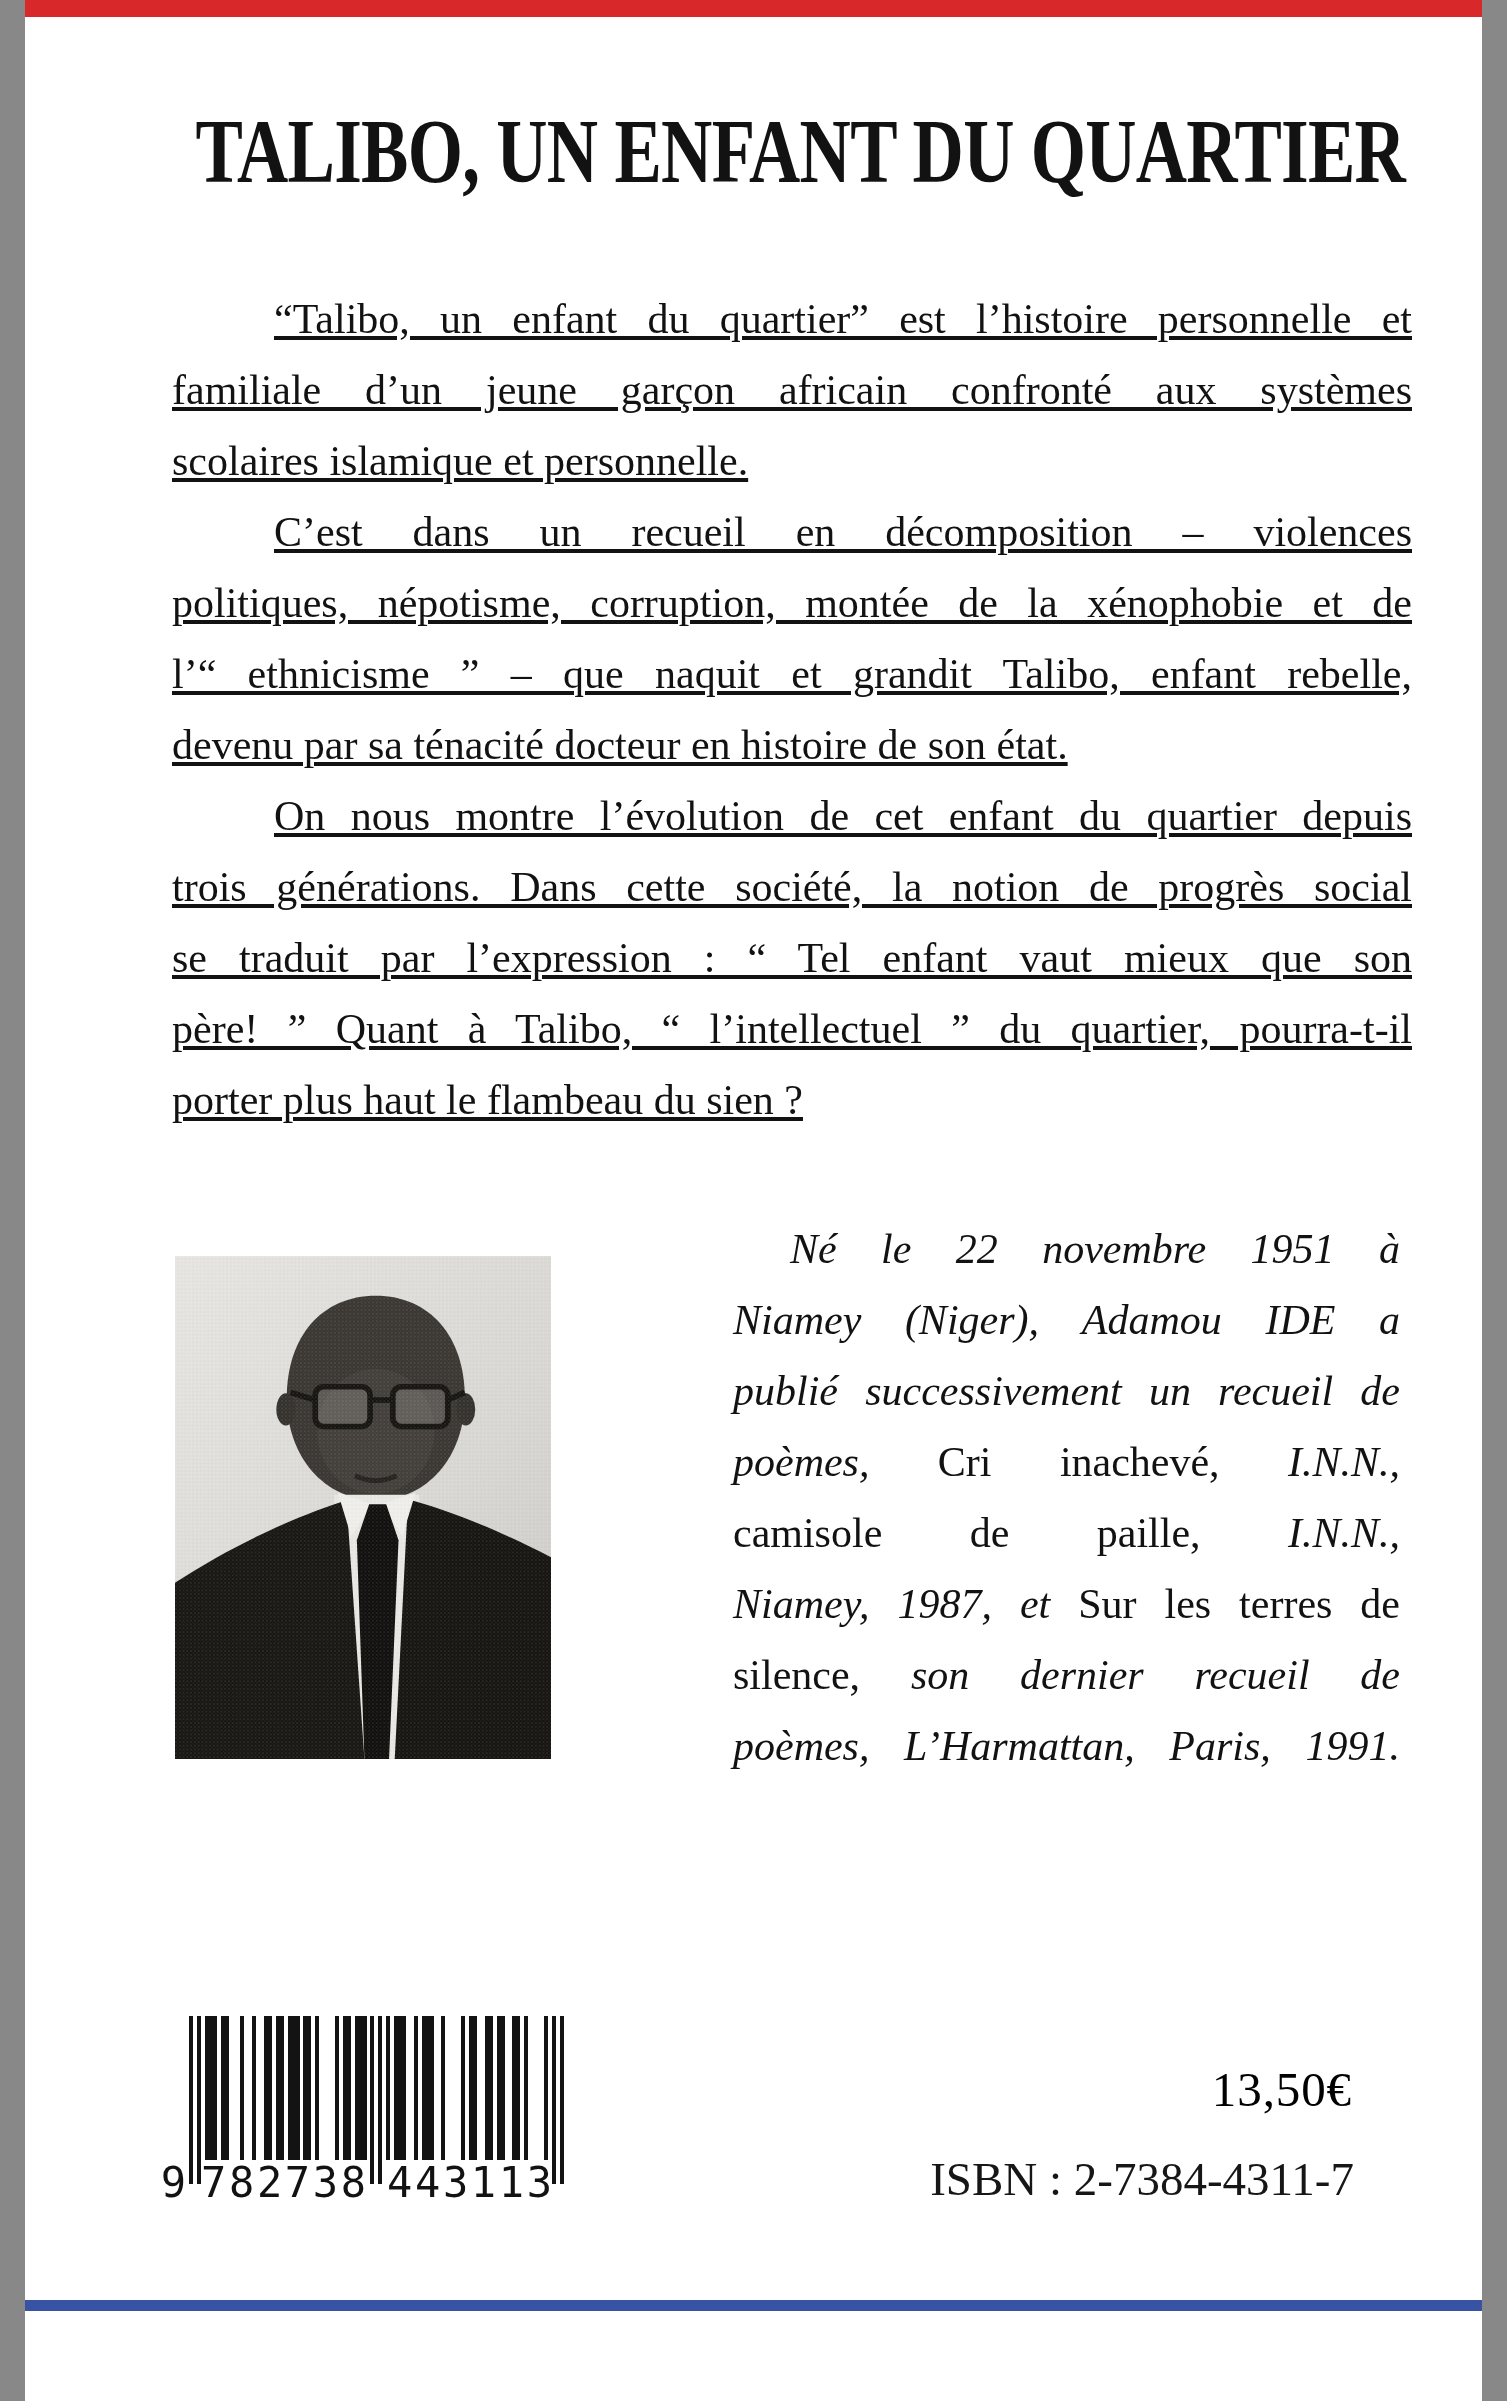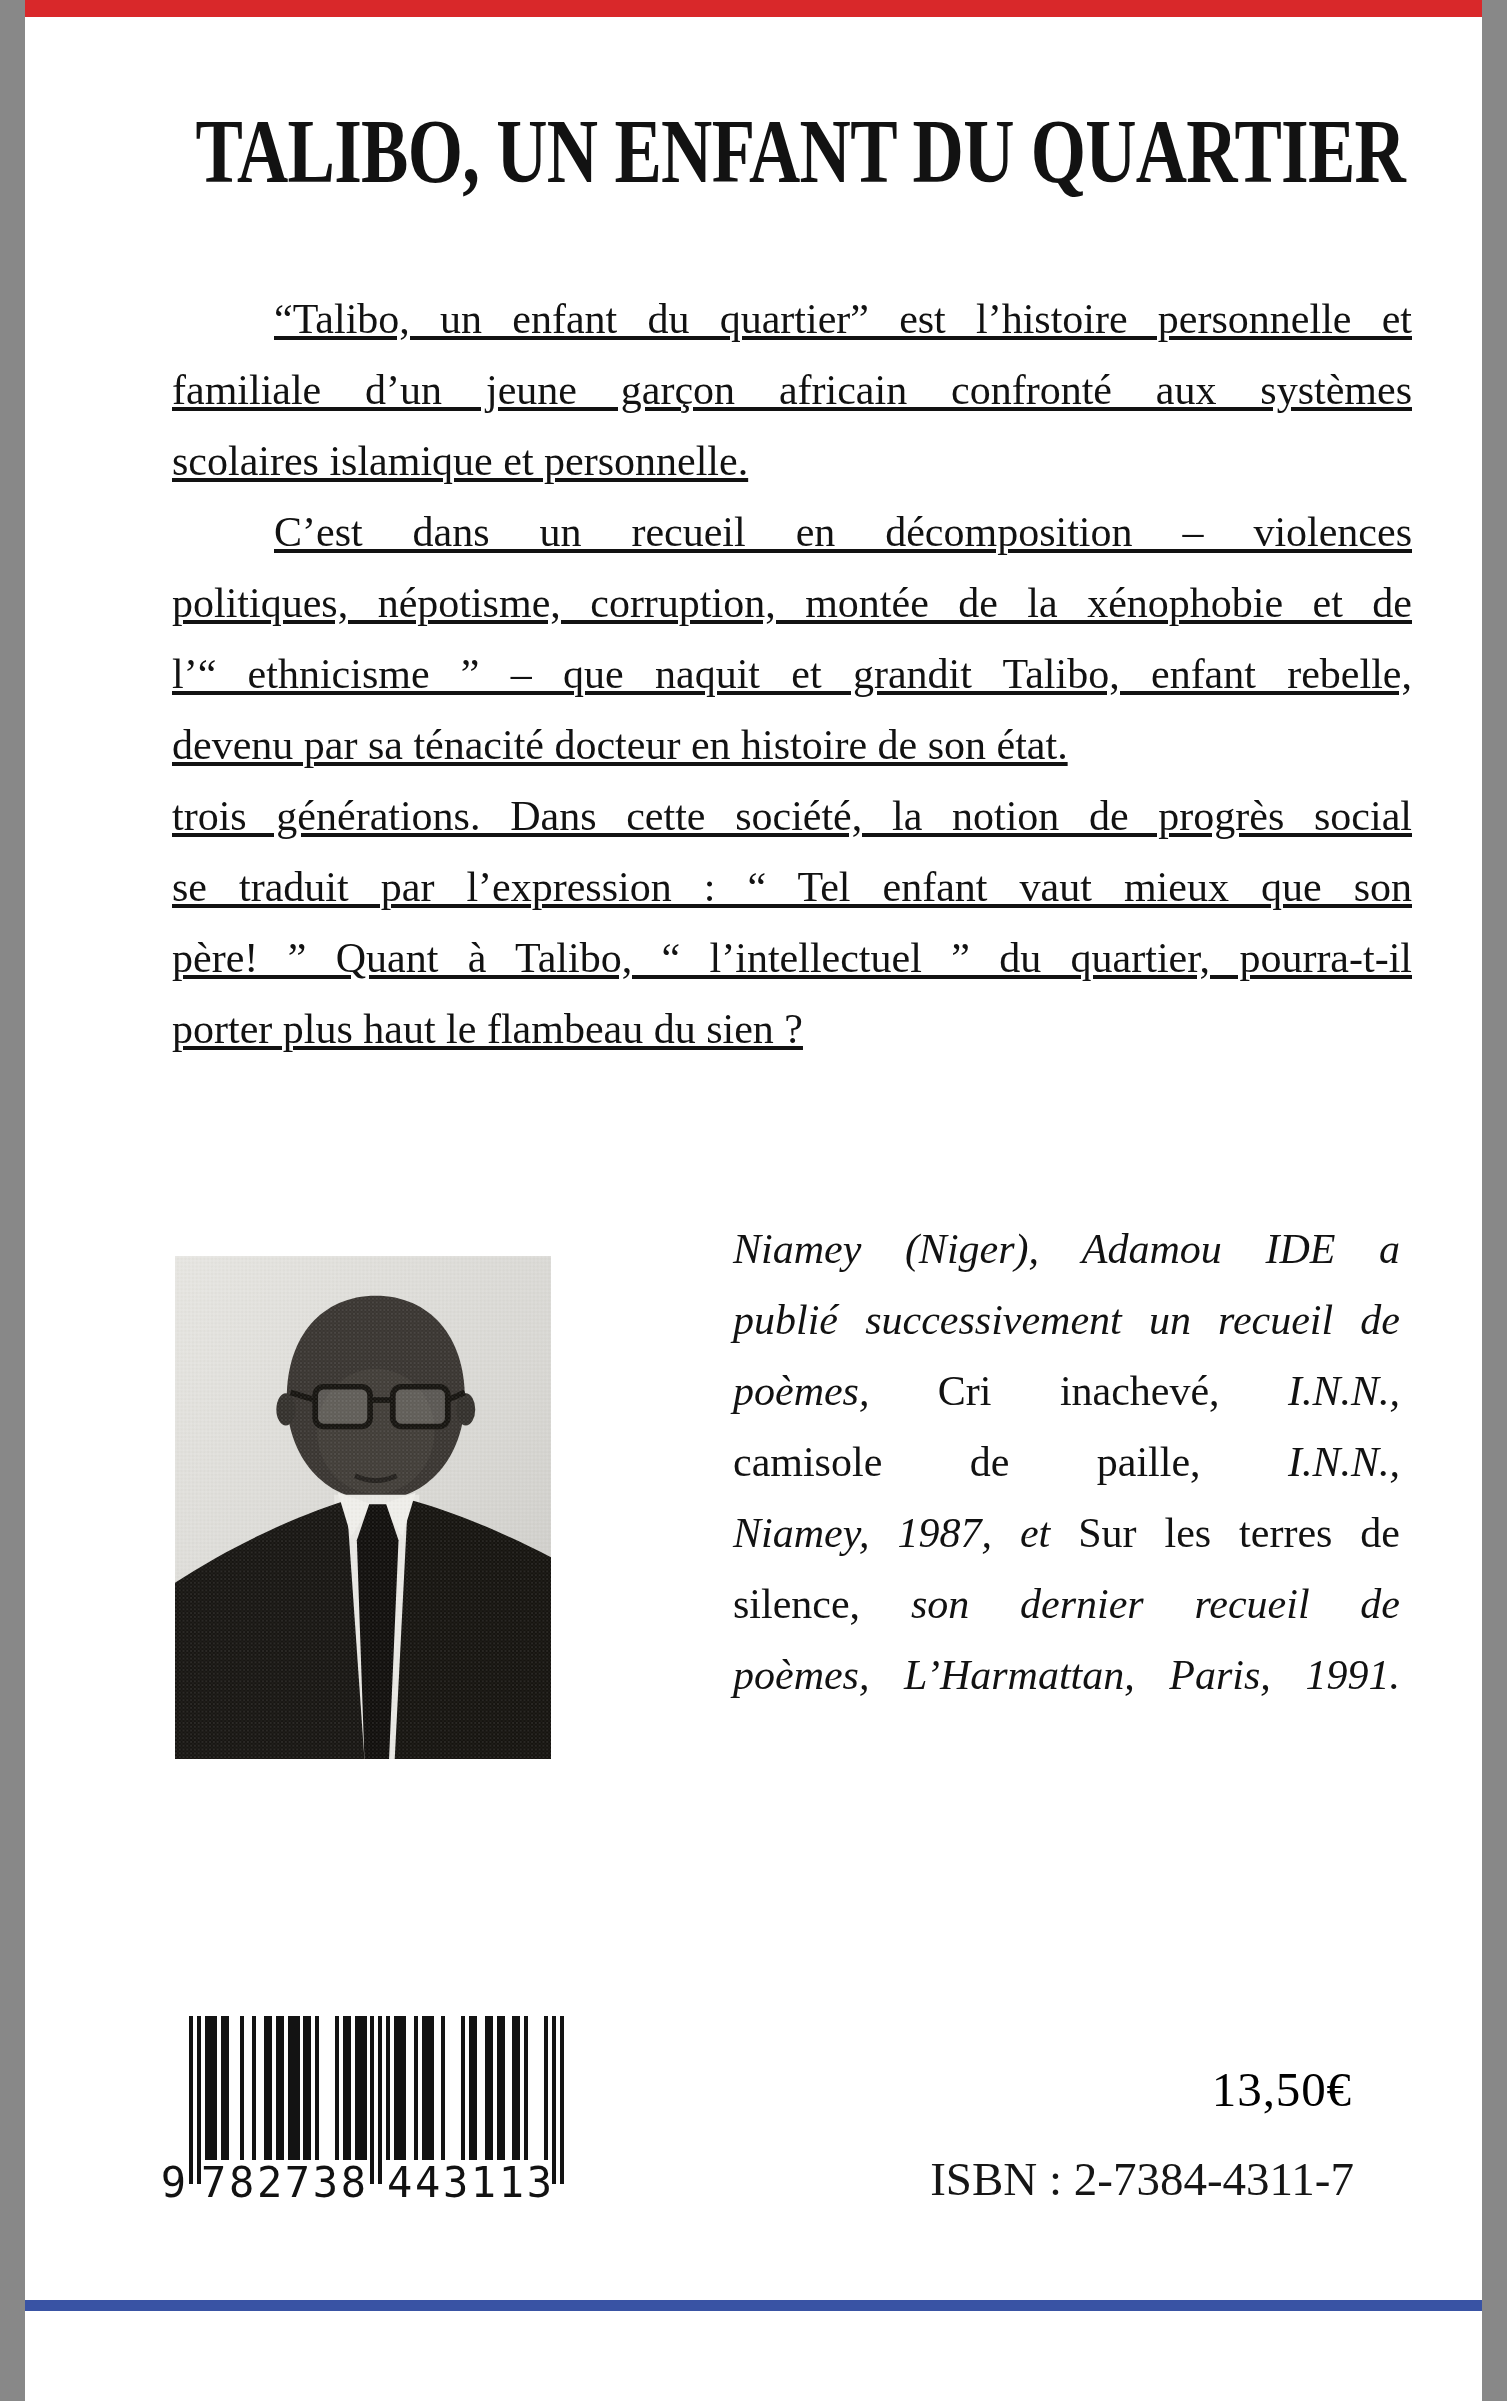--- a/index.html
+++ b/index.html
@@ -75,20 +75,21 @@
   </div>
 
   <div class="synopsis">
       <div class="syn-line first">“Talibo, un enfant du quartier” est l’histoire personnelle et</div>
       <div class="syn-line">familiale d’un jeune garçon africain confronté aux systèmes</div>
       <div class="syn-line parlast">scolaires islamique et personnelle.</div>
       <div class="syn-line first">C’est dans un recueil en décomposition – violences</div>
       <div class="syn-line">politiques, népotisme, corruption, montée de la xénophobie et de</div>
       <div class="syn-line">l’“ ethnicisme ” – que naquit et grandit Talibo, enfant rebelle,</div>
       <div class="syn-line parlast">devenu par sa ténacité docteur en histoire de son état.</div>
+      <div class="syn-line first">On nous montre l’évolution de cet enfant du quartier depuis</div>
       <div class="syn-line">trois générations. Dans cette société, la notion de progrès social</div>
       <div class="syn-line">se traduit par l’expression : “ Tel enfant vaut mieux que son</div>
       <div class="syn-line">père! ” Quant à Talibo, “ l’intellectuel ” du quartier, pourra-t-il</div>
       <div class="syn-line parlast">porter plus haut le flambeau du sien ?</div>
     </div>
 
   <svg class="author-photo" viewBox="0 0 397 531" xmlns="http://www.w3.org/2000/svg">
     <defs>
       <linearGradient id="bgg" x1="0" y1="0" x2="1" y2="1">
         <stop offset="0" stop-color="#e6e5e1"></stop>
@@ -126,20 +127,21 @@
     <path d="M397 531 L397 318 C335 286 282 266 246 257 L232 531 Z" fill="#15130f"></path>
 
     <path d="M172 250 L208 262 L186 296 Z" fill="#efeeea"></path>
     <path d="M254 250 L218 262 L240 296 Z" fill="#efeeea"></path>
 
     <path d="M205 262 L223 262 L236 300 L226 531 L200 531 L192 300 Z" fill="#100e0c"></path>
     <rect x="0" y="0" width="397" height="531" fill="url(#dots)"></rect>
   </svg>
 
   <div class="bio">
+      <div class="bio-line first"><span class="i">Né le 22 novembre 1951 à</span></div>
       <div class="bio-line"><span class="i">Niamey (Niger), Adamou IDE a</span></div>
       <div class="bio-line"><span class="i">publié successivement un recueil de</span></div>
       <div class="bio-line"><span class="i">poèmes, </span><span class="r">Cri inachevé, </span><span class="i">I.N.N.,</span></div>
       <div class="bio-line"><span class="r">camisole de paille, </span><span class="i">I.N.N.,</span></div>
       <div class="bio-line"><span class="i">Niamey, 1987, et </span><span class="r">Sur les terres de</span></div>
       <div class="bio-line"><span class="r">silence, </span><span class="i">son dernier recueil de</span></div>
       <div class="bio-line"><span class="i">poèmes, L’Harmattan, Paris, 1991.</span></div>
     </div>
 
   <div class="barcode">

